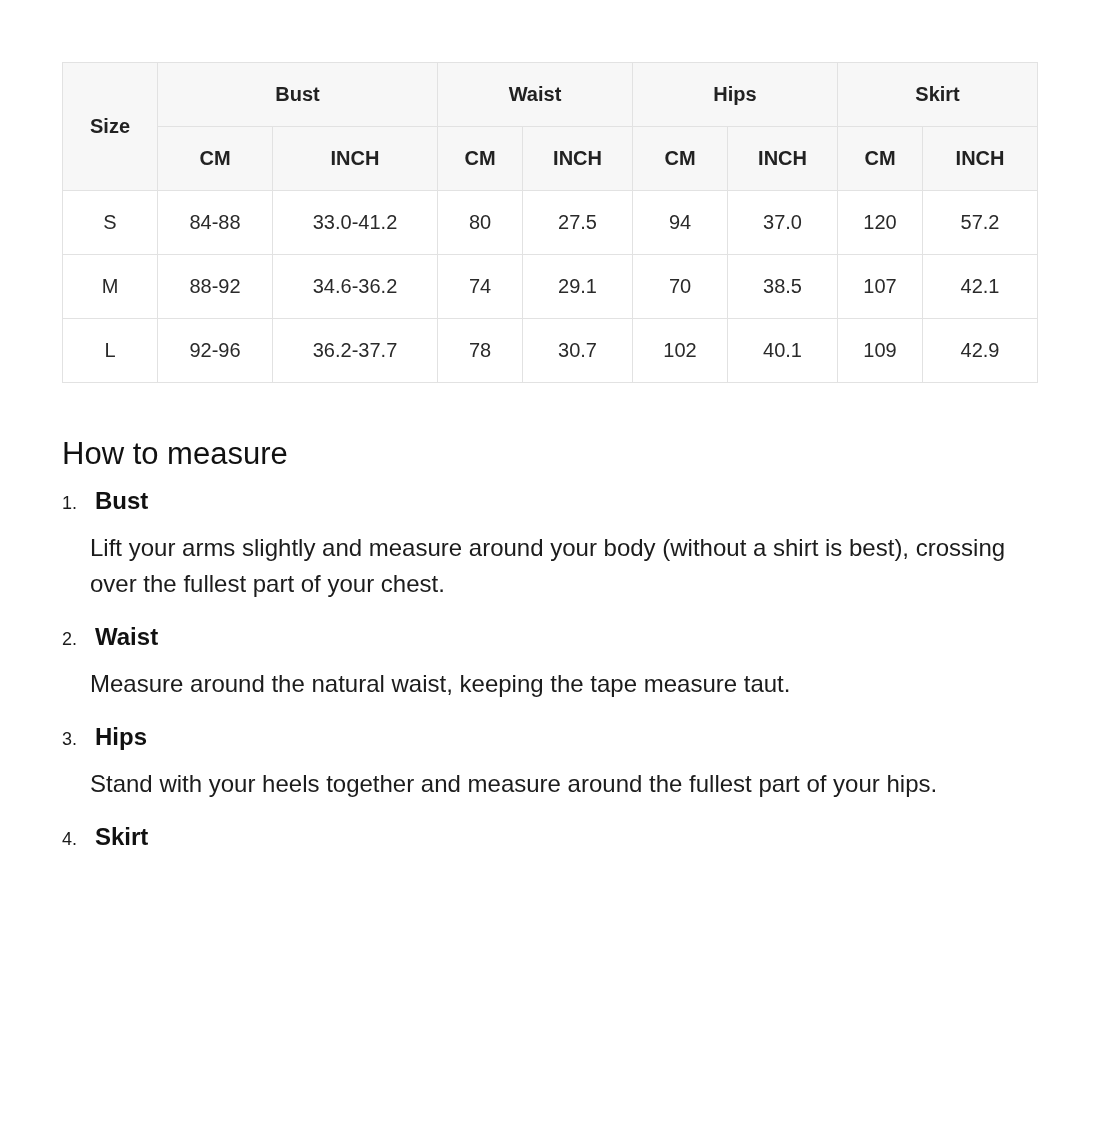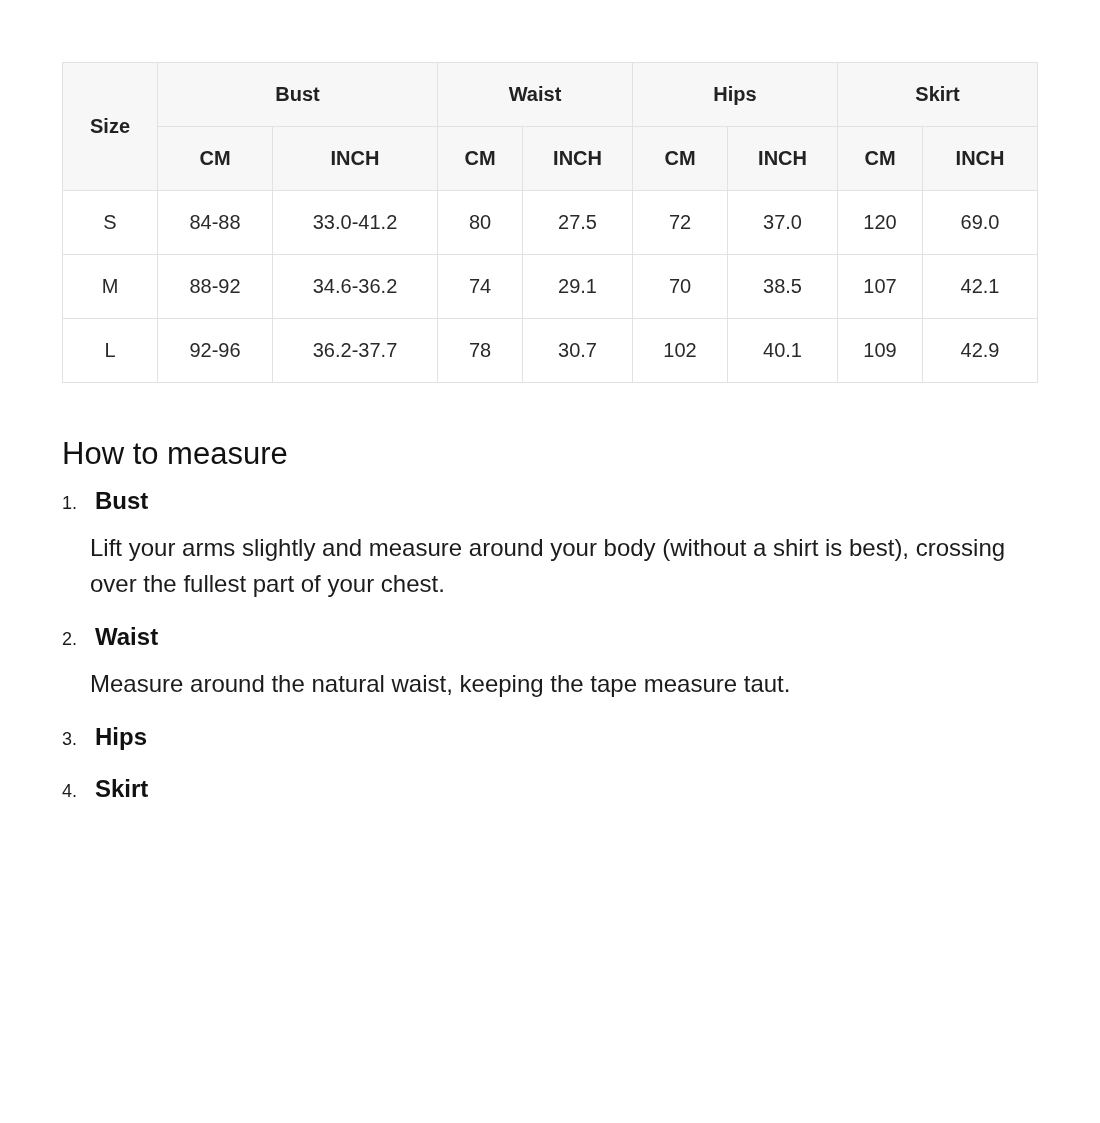--- a/index.html
+++ b/index.html
@@ -123,24 +123,24 @@
         <th>INCH</th>
       </tr>
     </thead>
     <tbody>
       <tr>
         <td>S</td>
         <td>84-88</td>
         <td>33.0-41.2</td>
         <td>80</td>
         <td>27.5</td>
-        <td>72</td>
+        <td>94</td>
         <td>37.0</td>
         <td>120</td>
-        <td>69.0</td>
+        <td>57.2</td>
       </tr>
       <tr>
         <td>M</td>
         <td>88-92</td>
         <td>34.6-36.2</td>
         <td>74</td>
         <td>29.1</td>
         <td>70</td>
         <td>38.5</td>
         <td>107</td>
@@ -179,20 +179,21 @@
           <span class="step-title">Waist</span>
         </div>
         <p class="step-desc">Measure around the natural waist, keeping the tape measure taut.</p>
       </div>
 
       <div class="step">
         <div class="step-head">
           <span class="step-num">3.</span>
           <span class="step-title">Hips</span>
         </div>
+        <p class="step-desc">Stand with your heels together and measure around the fullest part of your hips.</p>
       </div>
 
       <div class="step">
         <div class="step-head">
           <span class="step-num">4.</span>
           <span class="step-title">Skirt</span>
         </div>
       </div>
 
     </div>

